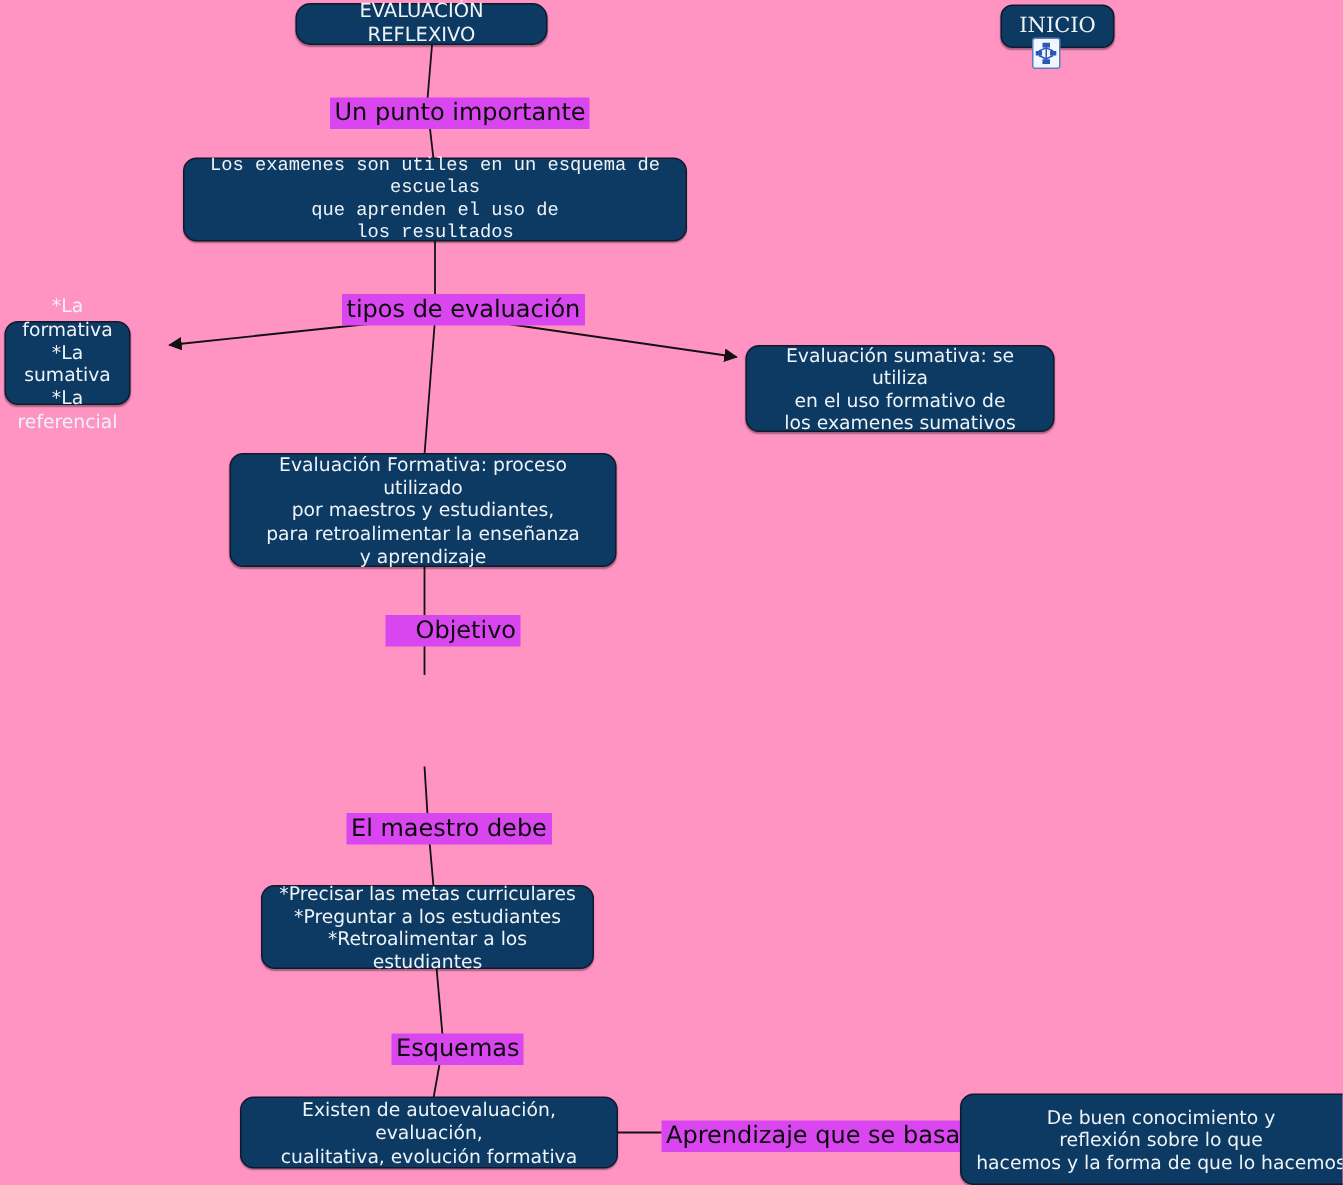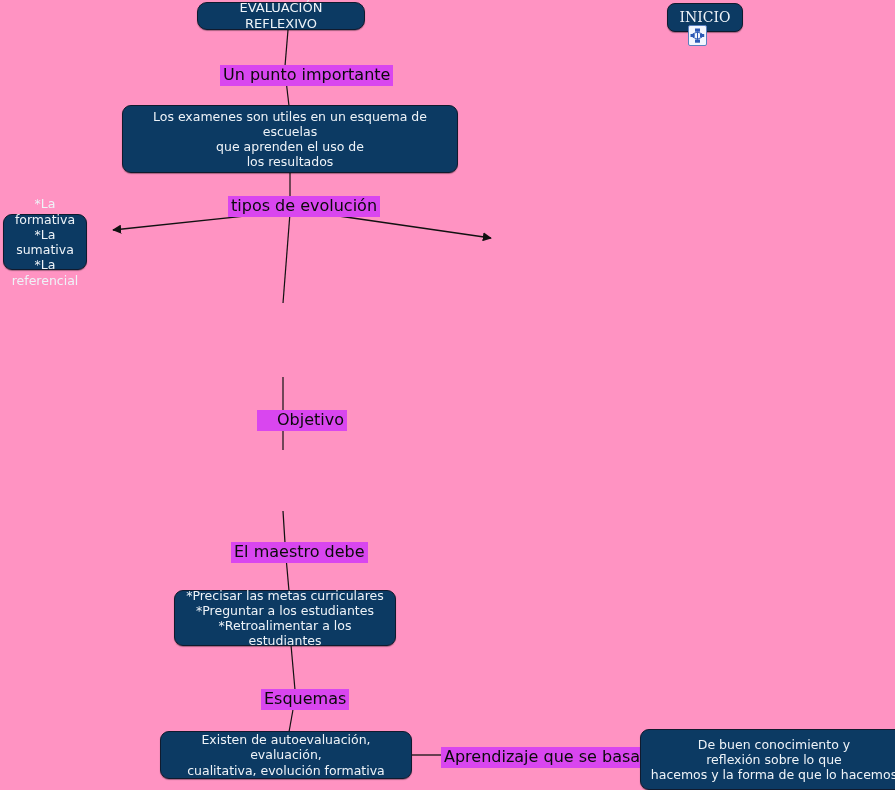--- a/index.html
+++ b/index.html
@@ -138,37 +138,48 @@
       <line x1="12.1" y1="6" x2="7.5" y2="3.9" stroke="#2b58b5" stroke-width="1"></line>
       <line x1="2.6" y1="9" x2="7.5" y2="11.3" stroke="#2b58b5" stroke-width="1"></line>
       <line x1="12.1" y1="9" x2="7.5" y2="11.3" stroke="#2b58b5" stroke-width="1"></line>
     </svg>
   </div>
 
   <div class="linklabel" style="left:220px; top:65px;">
     <span>Un punto importante</span>
   </div>
 
-  <div class="node" style="left:122px; top:105px; width:336px; height:68px;">
+  <div class="node" style="left:122px; top:105px; width:336px; height:56px;font-family:Liberation Mono, monospace;">
     <span>Los examenes son utiles en un esquema de escuelas
 que aprenden el uso de
 los resultados</span>
   </div>
 
   <div class="linklabel" style="left:228px; top:196px;">
-    <span>tipos de evolución</span>
+    <span>tipos de evaluación</span>
   </div>
 
   <div class="node" style="left:3px; top:214px; width:84px; height:56px;">
     <span>*La formativa
 *La sumativa
 *La referencial</span>
   </div>
 
-
+  <div class="node" style="left:497px; top:230px; width:206px; height:58px;">
+    <span>Evaluación sumativa: se utiliza
+en el uso formativo de
+los examenes sumativos</span>
+  </div>
+
+  <div class="node" style="left:153px; top:302px; width:258px; height:76px;">
+    <span>Evaluación Formativa: proceso utilizado
+por maestros y estudiantes,
+para retroalimentar la enseñanza
+y aprendizaje</span>
+  </div>
 
   <div class="linklabel" style="left:257px; top:410px;padding-left:20px;">
     <span>Objetivo</span>
   </div>
 
 
   <div class="linklabel" style="left:231px; top:542px;">
     <span>El maestro debe</span>
   </div>
 

